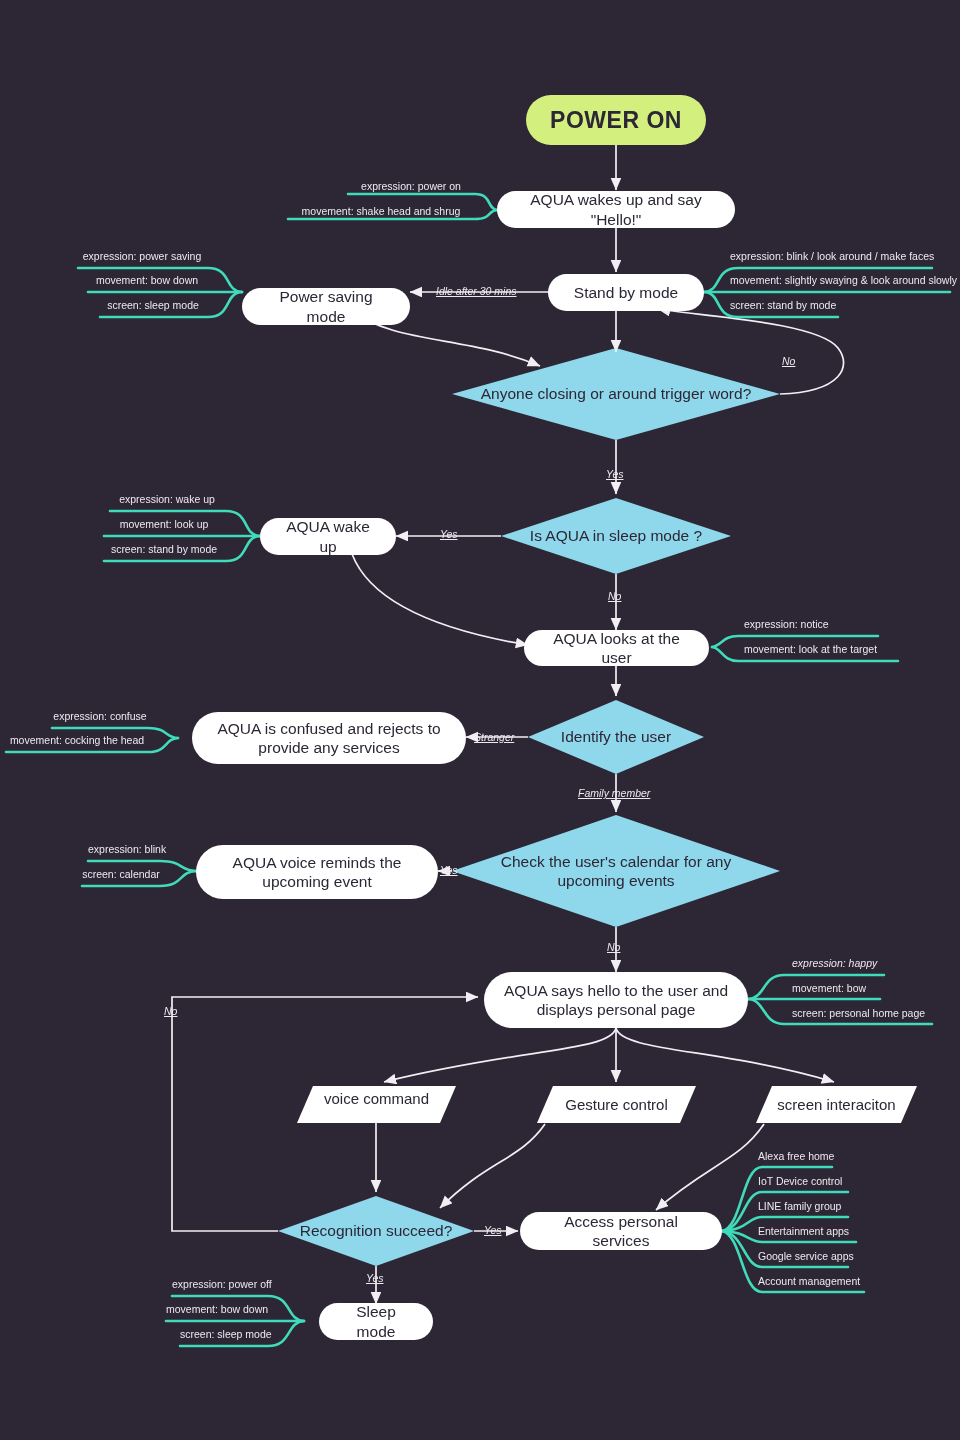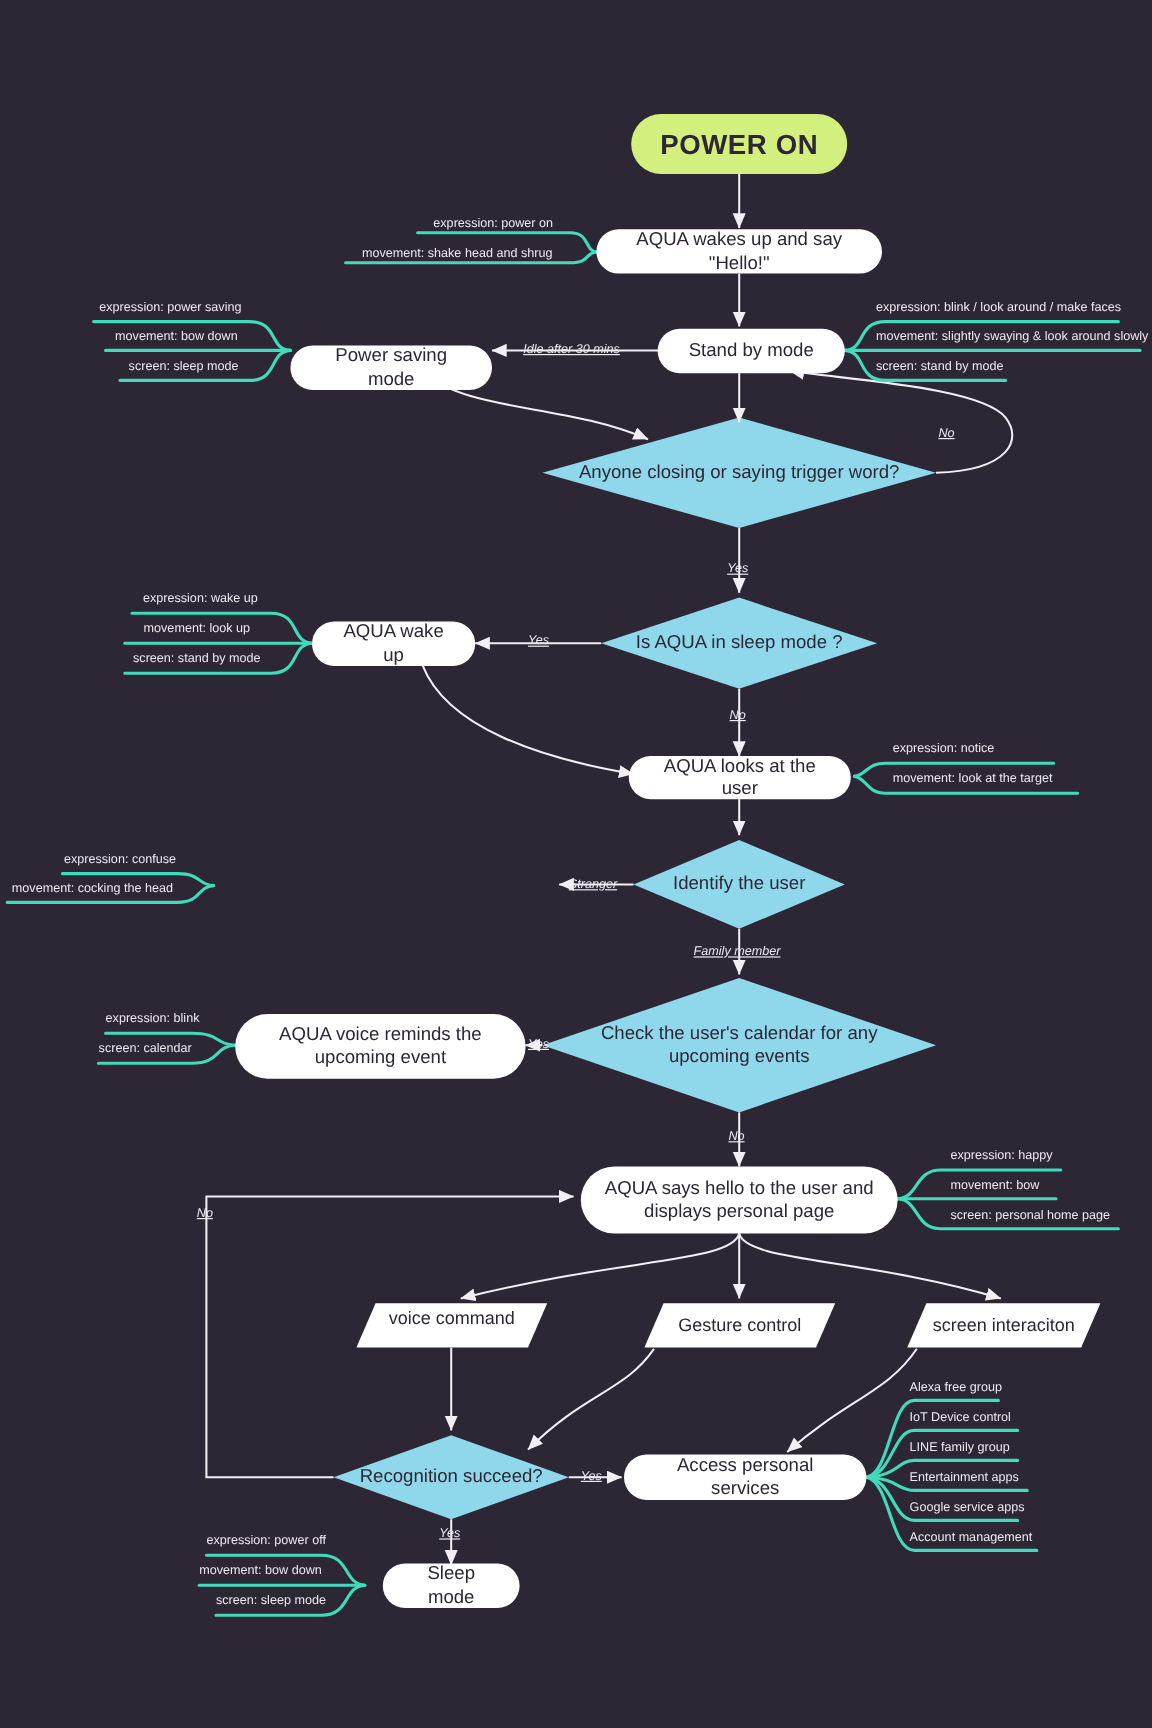--- a/index.html
+++ b/index.html
@@ -212,39 +212,42 @@
 
   <div class="node process" style="left:242px;top:288px;width:168px;height:37px;">
     <span>Power saving mode</span>
   </div>
 
   <div class="node process" style="left:548px;top:274px;width:156px;height:37px;">
     <span>Stand by mode</span>
   </div>
 
   <div class="decision-label" style="left:476px;top:370px;width:280px;height:48px;">
-    <span>Anyone closing or saying trigger word?</span>
+    <span>Anyone closing or around trigger word?</span>
   </div>
 
   <div class="decision-label" style="left:506px;top:522px;width:220px;height:28px;">
     <span>Is AQUA in sleep mode ?</span>
   </div>
 
   <div class="node process" style="left:260px;top:518px;width:136px;height:37px;">
     <span>AQUA wake up</span>
   </div>
 
   <div class="node process" style="left:524px;top:630px;width:185px;height:36px;">
     <span>AQUA looks at the user</span>
   </div>
 
   <div class="decision-label" style="left:540px;top:723px;width:152px;height:28px;">
     <span>Identify the user</span>
   </div>
 
+  <div class="node process" style="left:192px;top:712px;width:274px;height:52px;">
+    <span>AQUA is confused and rejects to provide any services</span>
+  </div>
 
   <div class="decision-label" style="left:486px;top:847px;width:260px;height:48px;">
     <span>Check the user's calendar for any upcoming events</span>
   </div>
 
   <div class="node process" style="left:196px;top:845px;width:242px;height:54px;">
     <span>AQUA voice reminds the upcoming event</span>
   </div>
 
   <div class="node process" style="left:484px;top:972px;width:264px;height:56px;">
@@ -305,25 +308,25 @@
 
   <div class="ann-label r" style="left:744px;top:618px;width:150px;">expression: notice</div>
   <div class="ann-label r" style="left:744px;top:643px;width:170px;">movement: look at the target</div>
 
   <div class="ann-label l" style="left:52px;top:710px;width:96px;">expression: confuse</div>
   <div class="ann-label l" style="left:6px;top:734px;width:142px;">movement: cocking the head</div>
 
   <div class="ann-label l" style="left:88px;top:843px;width:72px;">expression: blink</div>
   <div class="ann-label l" style="left:82px;top:868px;width:78px;">screen: calendar</div>
 
-  <div class="ann-label r" style="left:792px;top:957px;width:130px;">expression: happy</div>
+  <div class="ann-label r" style="left:792px;top:957px;width:130px;font-style:italic;">expression: happy</div>
   <div class="ann-label r" style="left:792px;top:982px;width:130px;">movement: bow</div>
   <div class="ann-label r" style="left:792px;top:1007px;width:170px;">screen: personal home page</div>
 
-  <div class="ann-label r" style="left:758px;top:1150px;width:140px;">Alexa free group</div>
+  <div class="ann-label r" style="left:758px;top:1150px;width:140px;">Alexa free home</div>
   <div class="ann-label r" style="left:758px;top:1175px;width:140px;">IoT Device control</div>
   <div class="ann-label r" style="left:758px;top:1200px;width:140px;">LINE family group</div>
   <div class="ann-label r" style="left:758px;top:1225px;width:150px;">Entertainment apps</div>
   <div class="ann-label r" style="left:758px;top:1250px;width:150px;">Google service apps</div>
   <div class="ann-label r" style="left:758px;top:1275px;width:160px;">Account management</div>
 
   <div class="ann-label l" style="left:172px;top:1278px;width:94px;">expression: power off</div>
   <div class="ann-label l" style="left:166px;top:1303px;width:100px;">movement: bow down</div>
   <div class="ann-label l" style="left:180px;top:1328px;width:86px;">screen: sleep mode</div>
 

